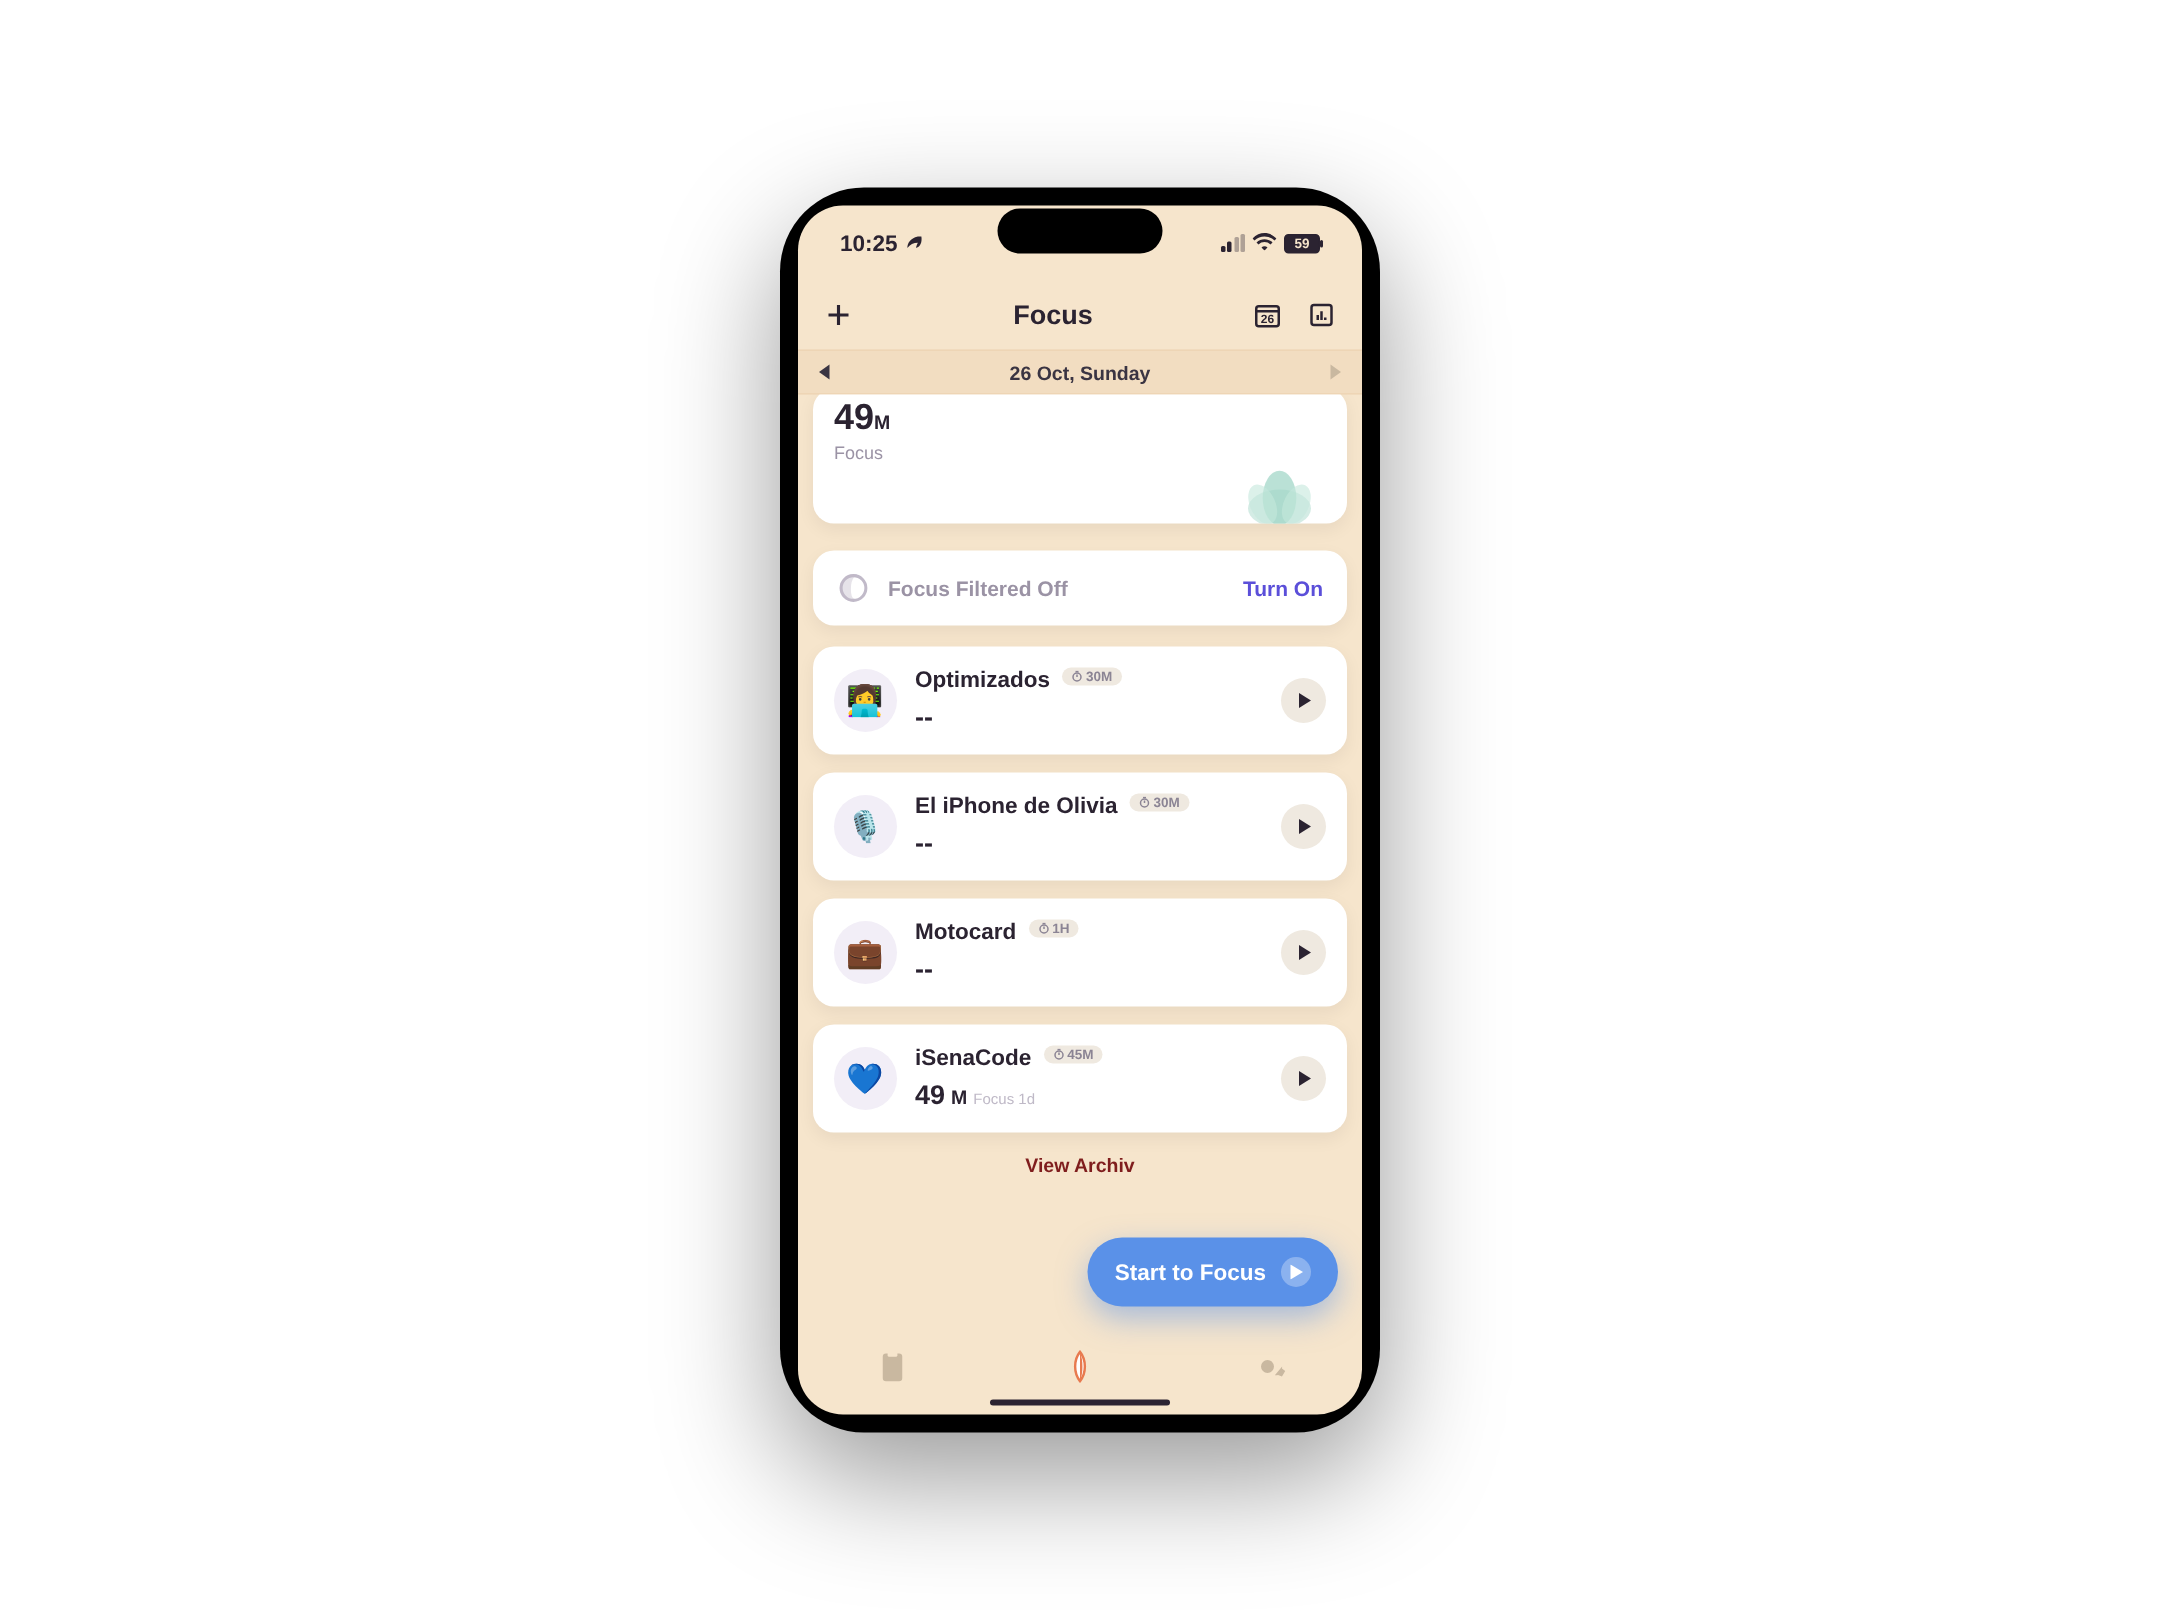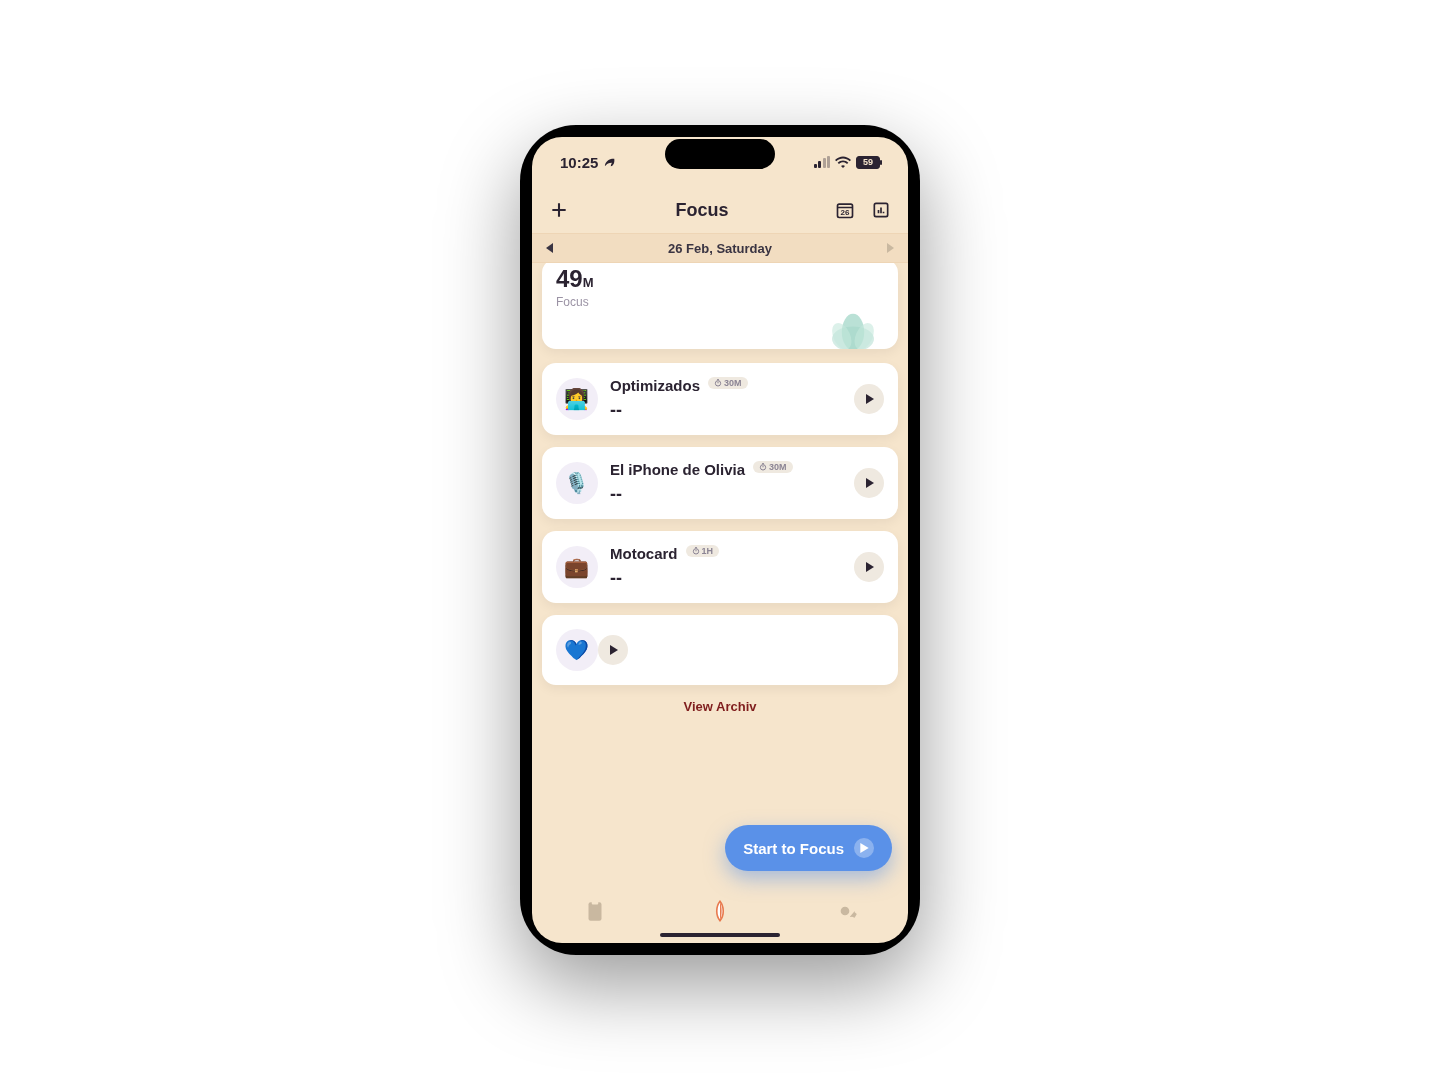--- a/index.html
+++ b/index.html
@@ -182,38 +182,48 @@
               <line x1="9" y1="16" x2="9" y2="12"></line>
               <line x1="12" y1="16" x2="12" y2="9"></line>
               <line x1="15" y1="16" x2="15" y2="14"></line>
             </svg>
         </div>
       </div>
     </div>
 
     <div class="date-row">
       <div class="triangle-left"></div>
-      <span>26 Feb, Saturday</span>
+      <span>26 Oct, Sunday</span>
       <div class="triangle-right"></div>
     </div>
 
     <div class="content">
       <div class="cards-row">
         <div class="stat-card">
           <div class="stat-big"><span>49</span><small>M</small></div>
           <div class="stat-label">Focus</div>
           <svg class="lotus" viewBox="0 0 100 80">
             <ellipse cx="50" cy="60" rx="30" ry="18" fill="#b8e0d4" opacity="0.6"></ellipse>
             <ellipse cx="50" cy="50" rx="16" ry="26" fill="#9dd4c4" opacity="0.7"></ellipse>
             <ellipse cx="34" cy="56" rx="12" ry="20" fill="#c5e8dc" opacity="0.6" transform="rotate(-25 34 56)"></ellipse>
             <ellipse cx="66" cy="56" rx="12" ry="20" fill="#c5e8dc" opacity="0.6" transform="rotate(25 66 56)"></ellipse>
           </svg>
         </div>
       </div>
 
+      <div class="filter-card">
+        <div class="filter-left">
+          <svg class="moon-icon" viewBox="0 0 24 24" fill="none" stroke="currentColor" stroke-width="2.2">
+              <circle cx="12" cy="12" r="9"></circle>
+              <path d="M12 3a9 9 0 0 0 0 18c-4-2-4-14 0-18z" fill="currentColor" opacity="0.4"></path>
+            </svg>
+          <span class="filter-text">Focus Filtered Off</span>
+        </div>
+        <span class="turn-on">Turn On</span>
+      </div>
 
       <div class="focus-list" id="focus-list">
           <div class="focus-item">
             <div class="focus-avatar">👩‍💻</div>
             <div class="focus-body">
               <div class="focus-title-row">
                 <span class="focus-title">Optimizados</span>
                 <span class="duration-pill"><svg width="8" height="8" viewBox="0 0 24 24" fill="none" stroke="#8b8494" stroke-width="3">
                     <circle cx="12" cy="13" r="8"></circle>
                     <line x1="12" y1="13" x2="12" y2="8"></line>
@@ -255,20 +265,35 @@
                   </svg>1H</span>
               </div>
               <div class="focus-value">--</div>
             </div>
             <div class="play-btn">
               <div class="play-triangle"></div>
             </div>
           </div>
           <div class="focus-item">
             <div class="focus-avatar">💙</div>
+            <div class="focus-body">
+              <div class="focus-title-row">
+                <span class="focus-title">iSenaCode</span>
+                <span class="duration-pill"><svg width="8" height="8" viewBox="0 0 24 24" fill="none" stroke="#8b8494" stroke-width="3">
+                    <circle cx="12" cy="13" r="8"></circle>
+                    <line x1="12" y1="13" x2="12" y2="8"></line>
+                    <line x1="9" y1="2" x2="15" y2="2"></line>
+                  </svg>45M</span>
+              </div>
+              <div class="focus-value">
+                <span>49</span>
+                <small>M</small> 
+                <span class="focus-sub">Focus 1d</span>
+              </div>
+            </div>
             <div class="play-btn">
               <div class="play-triangle"></div>
             </div>
           </div>
         </div>
 
       <div class="view-archived">View Archiv</div>
     </div>
 
     <div class="start-focus">

